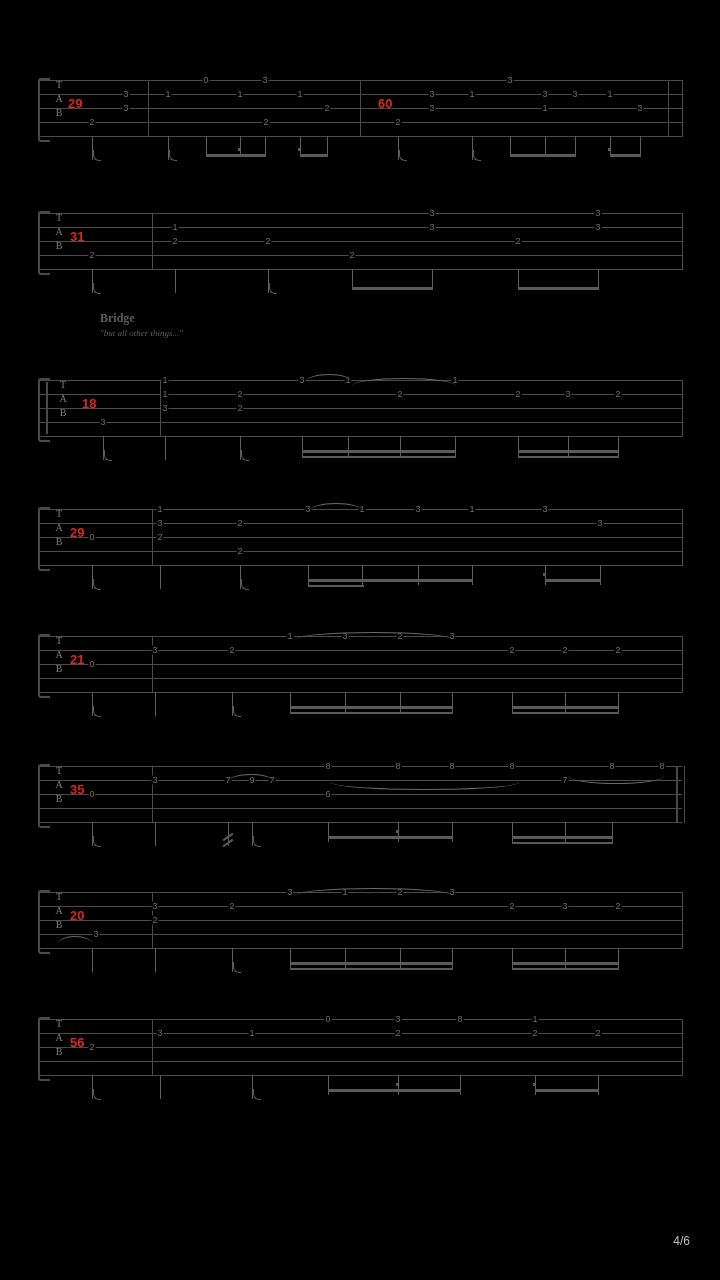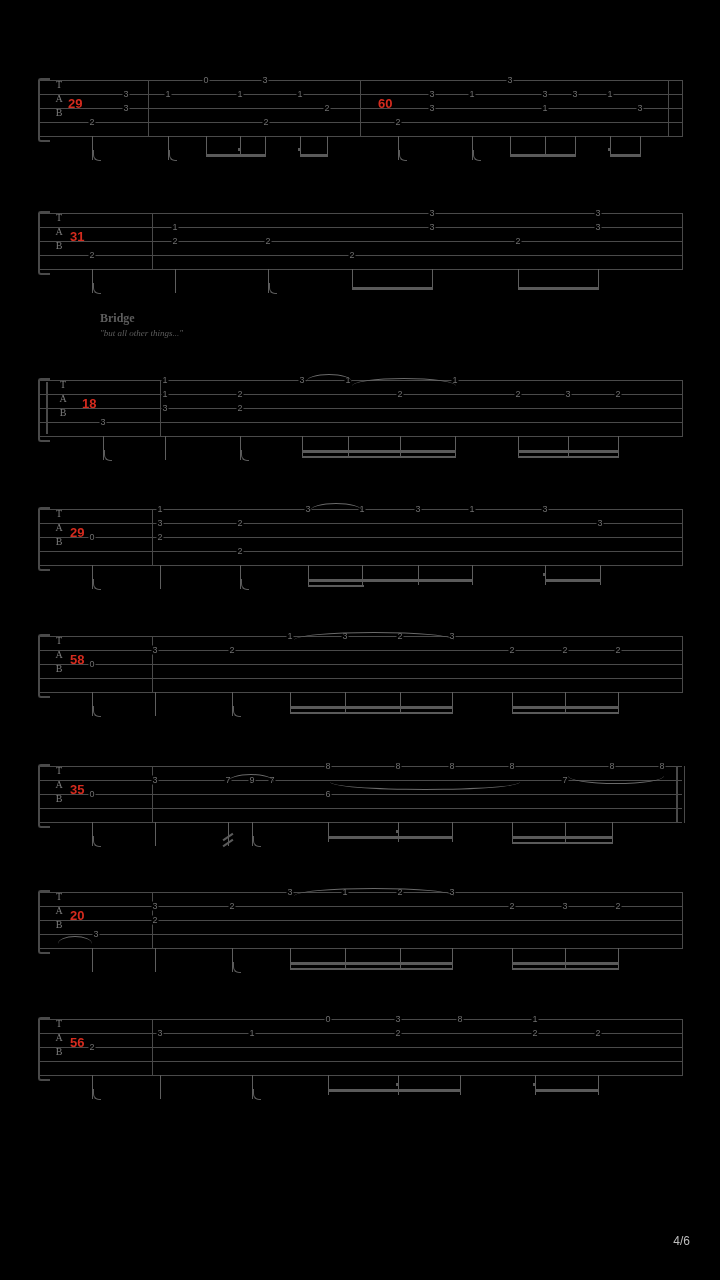--- a/index.html
+++ b/index.html
@@ -282,21 +282,21 @@
     <div class="stem" style="left:472px;top:70px;height:20px;"></div>
     <div class="beam" style="left:308px;top:84px;width:165px;"></div>
     <div class="beam thin" style="left:308px;top:90px;width:56px;"></div>
     <div class="stem" style="left:545px;top:70px;height:20px;"></div>
     <div class="stem" style="left:600px;top:70px;height:20px;"></div>
     <div class="beam" style="left:545px;top:84px;width:56px;"></div>
     <div class="dot" style="left:543px;top:78px;"></div>
   </div>
 
   <div class="system" style="top:622px;height:100px;">
-    <div class="measure-no" style="left:70px;top:-10px;">58</div>
+    <div class="measure-no" style="left:70px;top:-10px;">21</div>
     <div class="staff" style="top:14px;">
       <div class="line l0"></div>
         <div class="line l1"></div>
         <div class="line l2"></div>
       <div class="line l3"></div>
         <div class="line l4"></div>
       <div class="bracket"></div>
       <div class="tab-letters">
         <span>T</span>
         <span>A</span>

